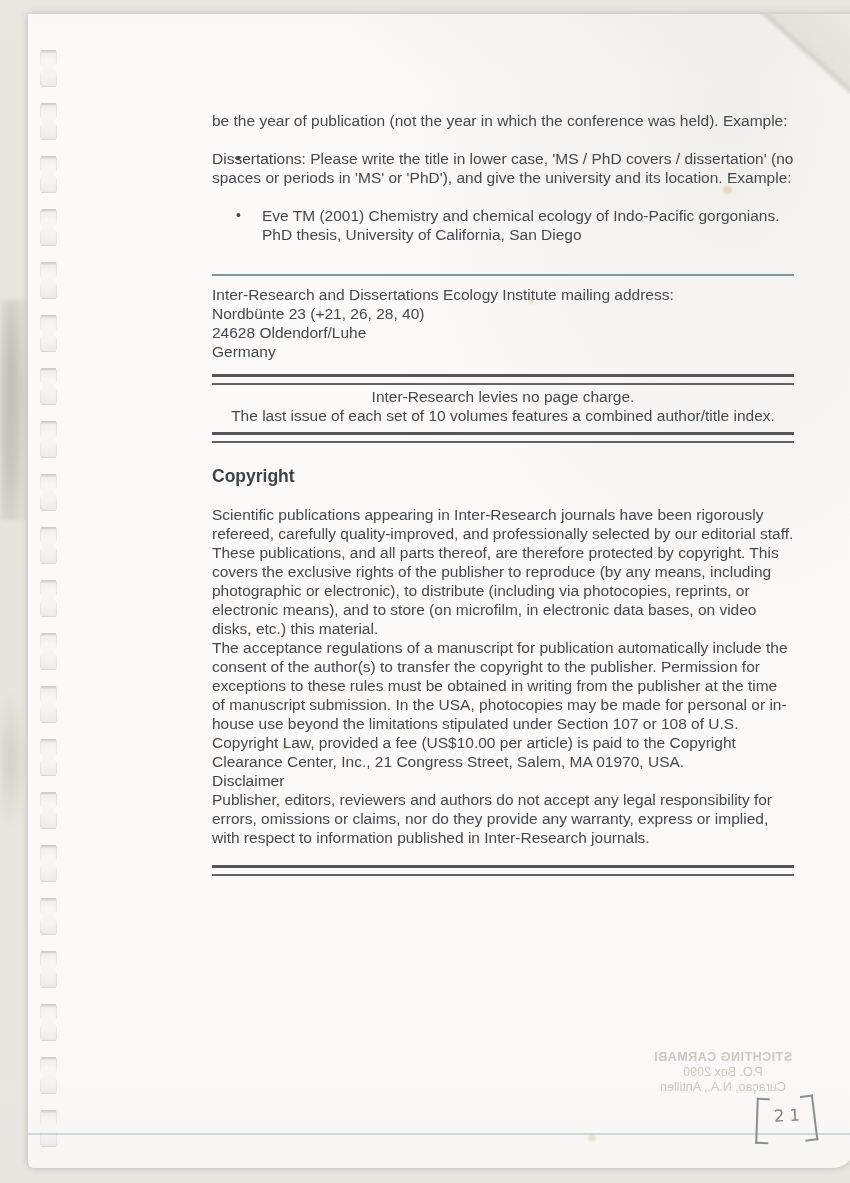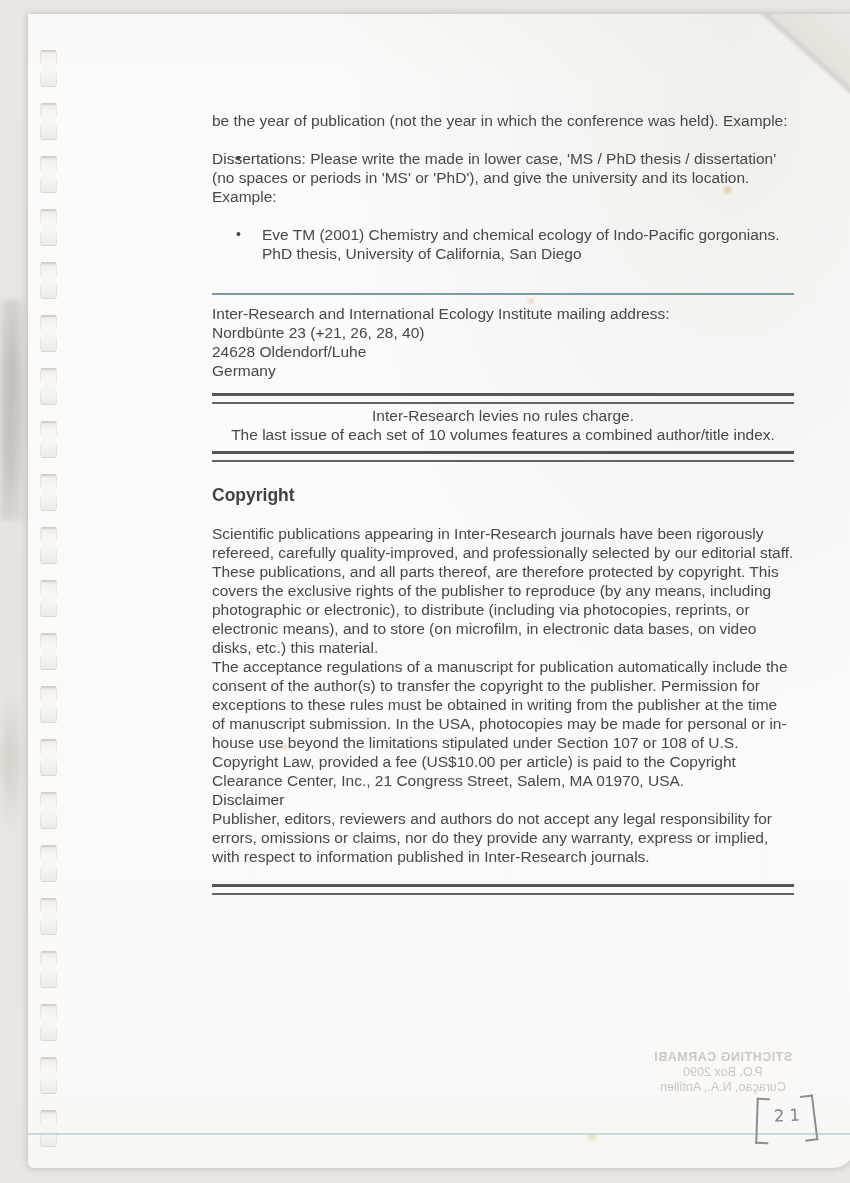--- a/index.html
+++ b/index.html
@@ -132,40 +132,40 @@
     <div class="stain st4"></div>
 
     <div class="content">
 
       <p>be the year of publication (not the year in which the conference was held). Example:</p>
 
       <div class="list-item">
         <span class="bullet">•</span>
       </div>
 
-      <p class="mt-diss"><b>Dissertations:</b><span> Please write the made in lower case, 'MS / PhD thesis / dissertation' (no spaces or periods in 'MS' or 'PhD'), and give the university and its location. Example:</span></p>
+      <p class="mt-diss"><b>Dissertations:</b><span> Please write the title in lower case, 'MS / PhD covers / dissertation' (no spaces or periods in 'MS' or 'PhD'), and give the university and its location. Example:</span></p>
 
       <div class="list-item">
         <span class="bullet">•</span>
         <span>Eve TM (2001) Chemistry and chemical ecology of Indo-Pacific gorgonians. PhD thesis, University of California, San Diego</span>
       </div>
 
       <div class="rule-teal"></div>
 
       <div class="address">
-        <div>Inter-Research and International Ecology Institute mailing address:</div>
+        <div>Inter-Research and Dissertations Ecology Institute mailing address:</div>
         <div>Nordbünte 23 (+21, 26, 28, 40)</div>
         <div>24628 Oldendorf/Luhe</div>
         <div>Germany</div>
       </div>
 
       <div class="rule-double rule-a"></div>
 
       <div class="notice">
-        <div>Inter-Research levies no rules charge.</div>
+        <div>Inter-Research levies no page charge.</div>
         <div>The last issue of each set of 10 volumes features a combined author/title index.</div>
       </div>
 
       <div class="rule-double rule-b"></div>
 
       <h2 class="heading">Copyright</h2>
 
       <p class="body1">Scientific publications appearing in Inter-Research journals have been rigorously refereed, carefully quality-improved, and professionally selected by our editorial staff. These publications, and all parts thereof, are therefore protected by copyright. This covers the exclusive rights of the publisher to reproduce (by any means, including photographic or electronic), to distribute (including via photocopies, reprints, or electronic means), and to store (on microfilm, in electronic data bases, on video disks, etc.) this material.</p>
       <p>The acceptance regulations of a manuscript for publication automatically include the consent of the author(s) to transfer the copyright to the publisher. Permission for exceptions to these rules must be obtained in writing from the publisher at the time of manuscript submission. In the USA, photocopies may be made for personal or in-house use beyond the limitations stipulated under Section 107 or 108 of U.S. Copyright Law, provided a fee (US$10.00 per article) is paid to the Copyright Clearance Center, Inc., 21 Congress Street, Salem, MA 01970, USA.</p>
 

